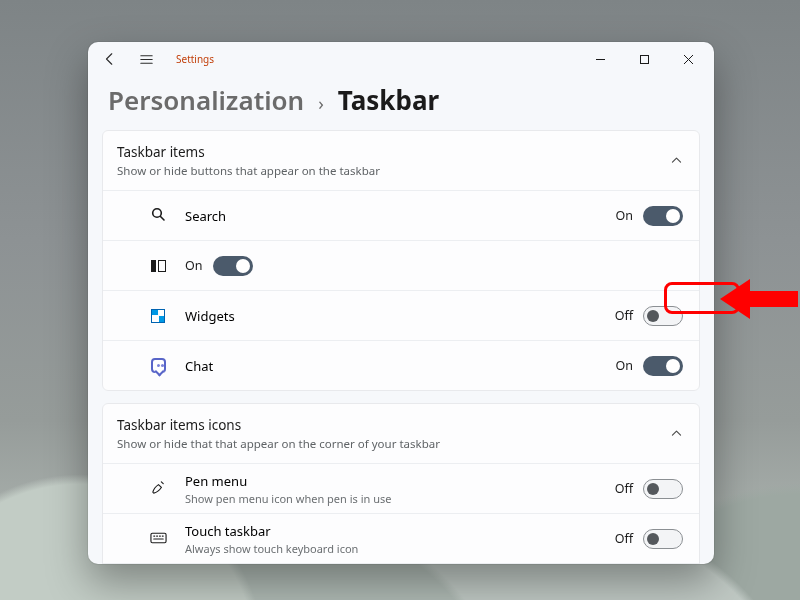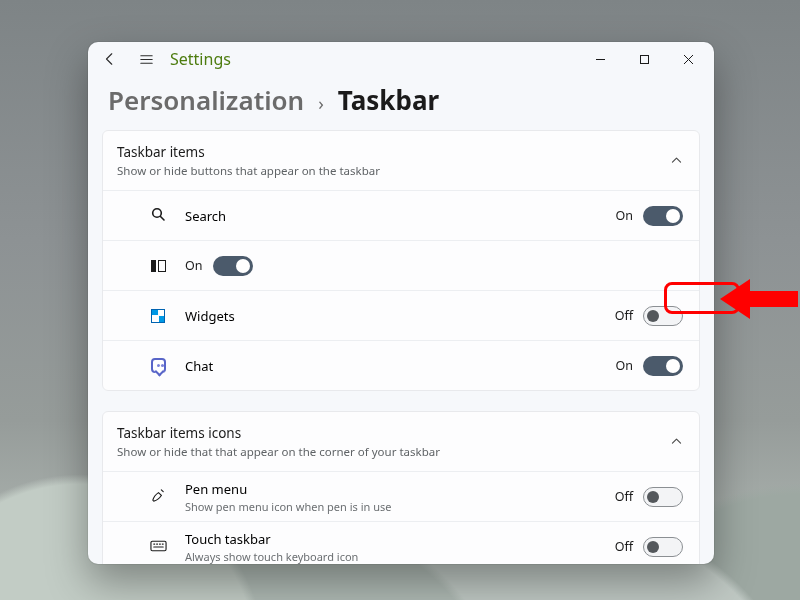--- a/index.html
+++ b/index.html
@@ -16,36 +16,36 @@
     }
     .window {
       position: absolute; left: 88px; top: 42px; width: 626px; height: 522px;
       background: #f6f8fb; border-radius: 10px;
       box-shadow: 0 18px 40px rgba(0,0,0,.35), 0 0 0 1px rgba(0,0,0,.06);
       display: flex; flex-direction: column;
     }
     .titlebar { height: 34px; display: flex; align-items: center; padding: 0 4px 0 10px; }
     .tb-left { display: flex; align-items: center; gap: 12px; }
     .back-btn, .menu-btn { width: 24px; height: 24px; display: flex; align-items: center; justify-content: center; color: #2b2b2b; border-radius: 4px; }
-    .app-title { font-size: 16px; color: #4d7c0f; }
+    .app-title { font-size: 10px; color: #c2410c; margin-left: 6px; }
     .tb-spacer { flex: 1; }
     .win-btns { display: flex; }
     .win-btn { width: 44px; height: 30px; display: flex; align-items: center; justify-content: center; color: #1b1b1b; }
     .win-btn svg { width: 11px; height: 11px; }
 
     .crumbs { display: flex; align-items: baseline; gap: 14px; padding: 6px 20px 12px; }
     .crumb-parent { font-size: 26px; font-weight: 600; color: #6b6b6b; }
     .crumb-sep { font-size: 18px; color: #6b6b6b; }
     .crumb-page { font-size: 26px; font-weight: 700; color: #1b1b1b; }
 
     .content { flex: 1; overflow-y: auto; padding: 0 14px 10px 14px; }
     .content::-webkit-scrollbar { width: 4px; }
     .content::-webkit-scrollbar-thumb { background: #b9bcbf; border-radius: 2px; }
 
-    .card { background: #fdfdfe; border: 1px solid #e8e9ec; border-radius: 6px; margin-bottom: 20px; }
+    .card { background: #fdfdfe; border: 1px solid #e8e9ec; border-radius: 6px; margin-bottom: 12px; }
     .card-head { display: flex; align-items: center; padding: 12px 16px 12px 14px; }
     .card-head .titles { flex: 1; }
     .sec-title { font-size: 13.5px; color: #1b1b1b; }
     .sec-sub { font-size: 11.5px; color: #5f6366; margin-top: 2px; }
     .chev { color: #4a4a4a; }
 
     .row { display: flex; align-items: center; height: 50px; padding: 0 16px 0 44px; border-top: 1px solid #eceef1; }
     .row .icon-slot { width: 22px; display: flex; justify-content: center; margin-right: 16px; color: #1b1b1b; }
     .row .labels { flex: 1; }
     .row .r-title { font-size: 13px; color: #000000; }

